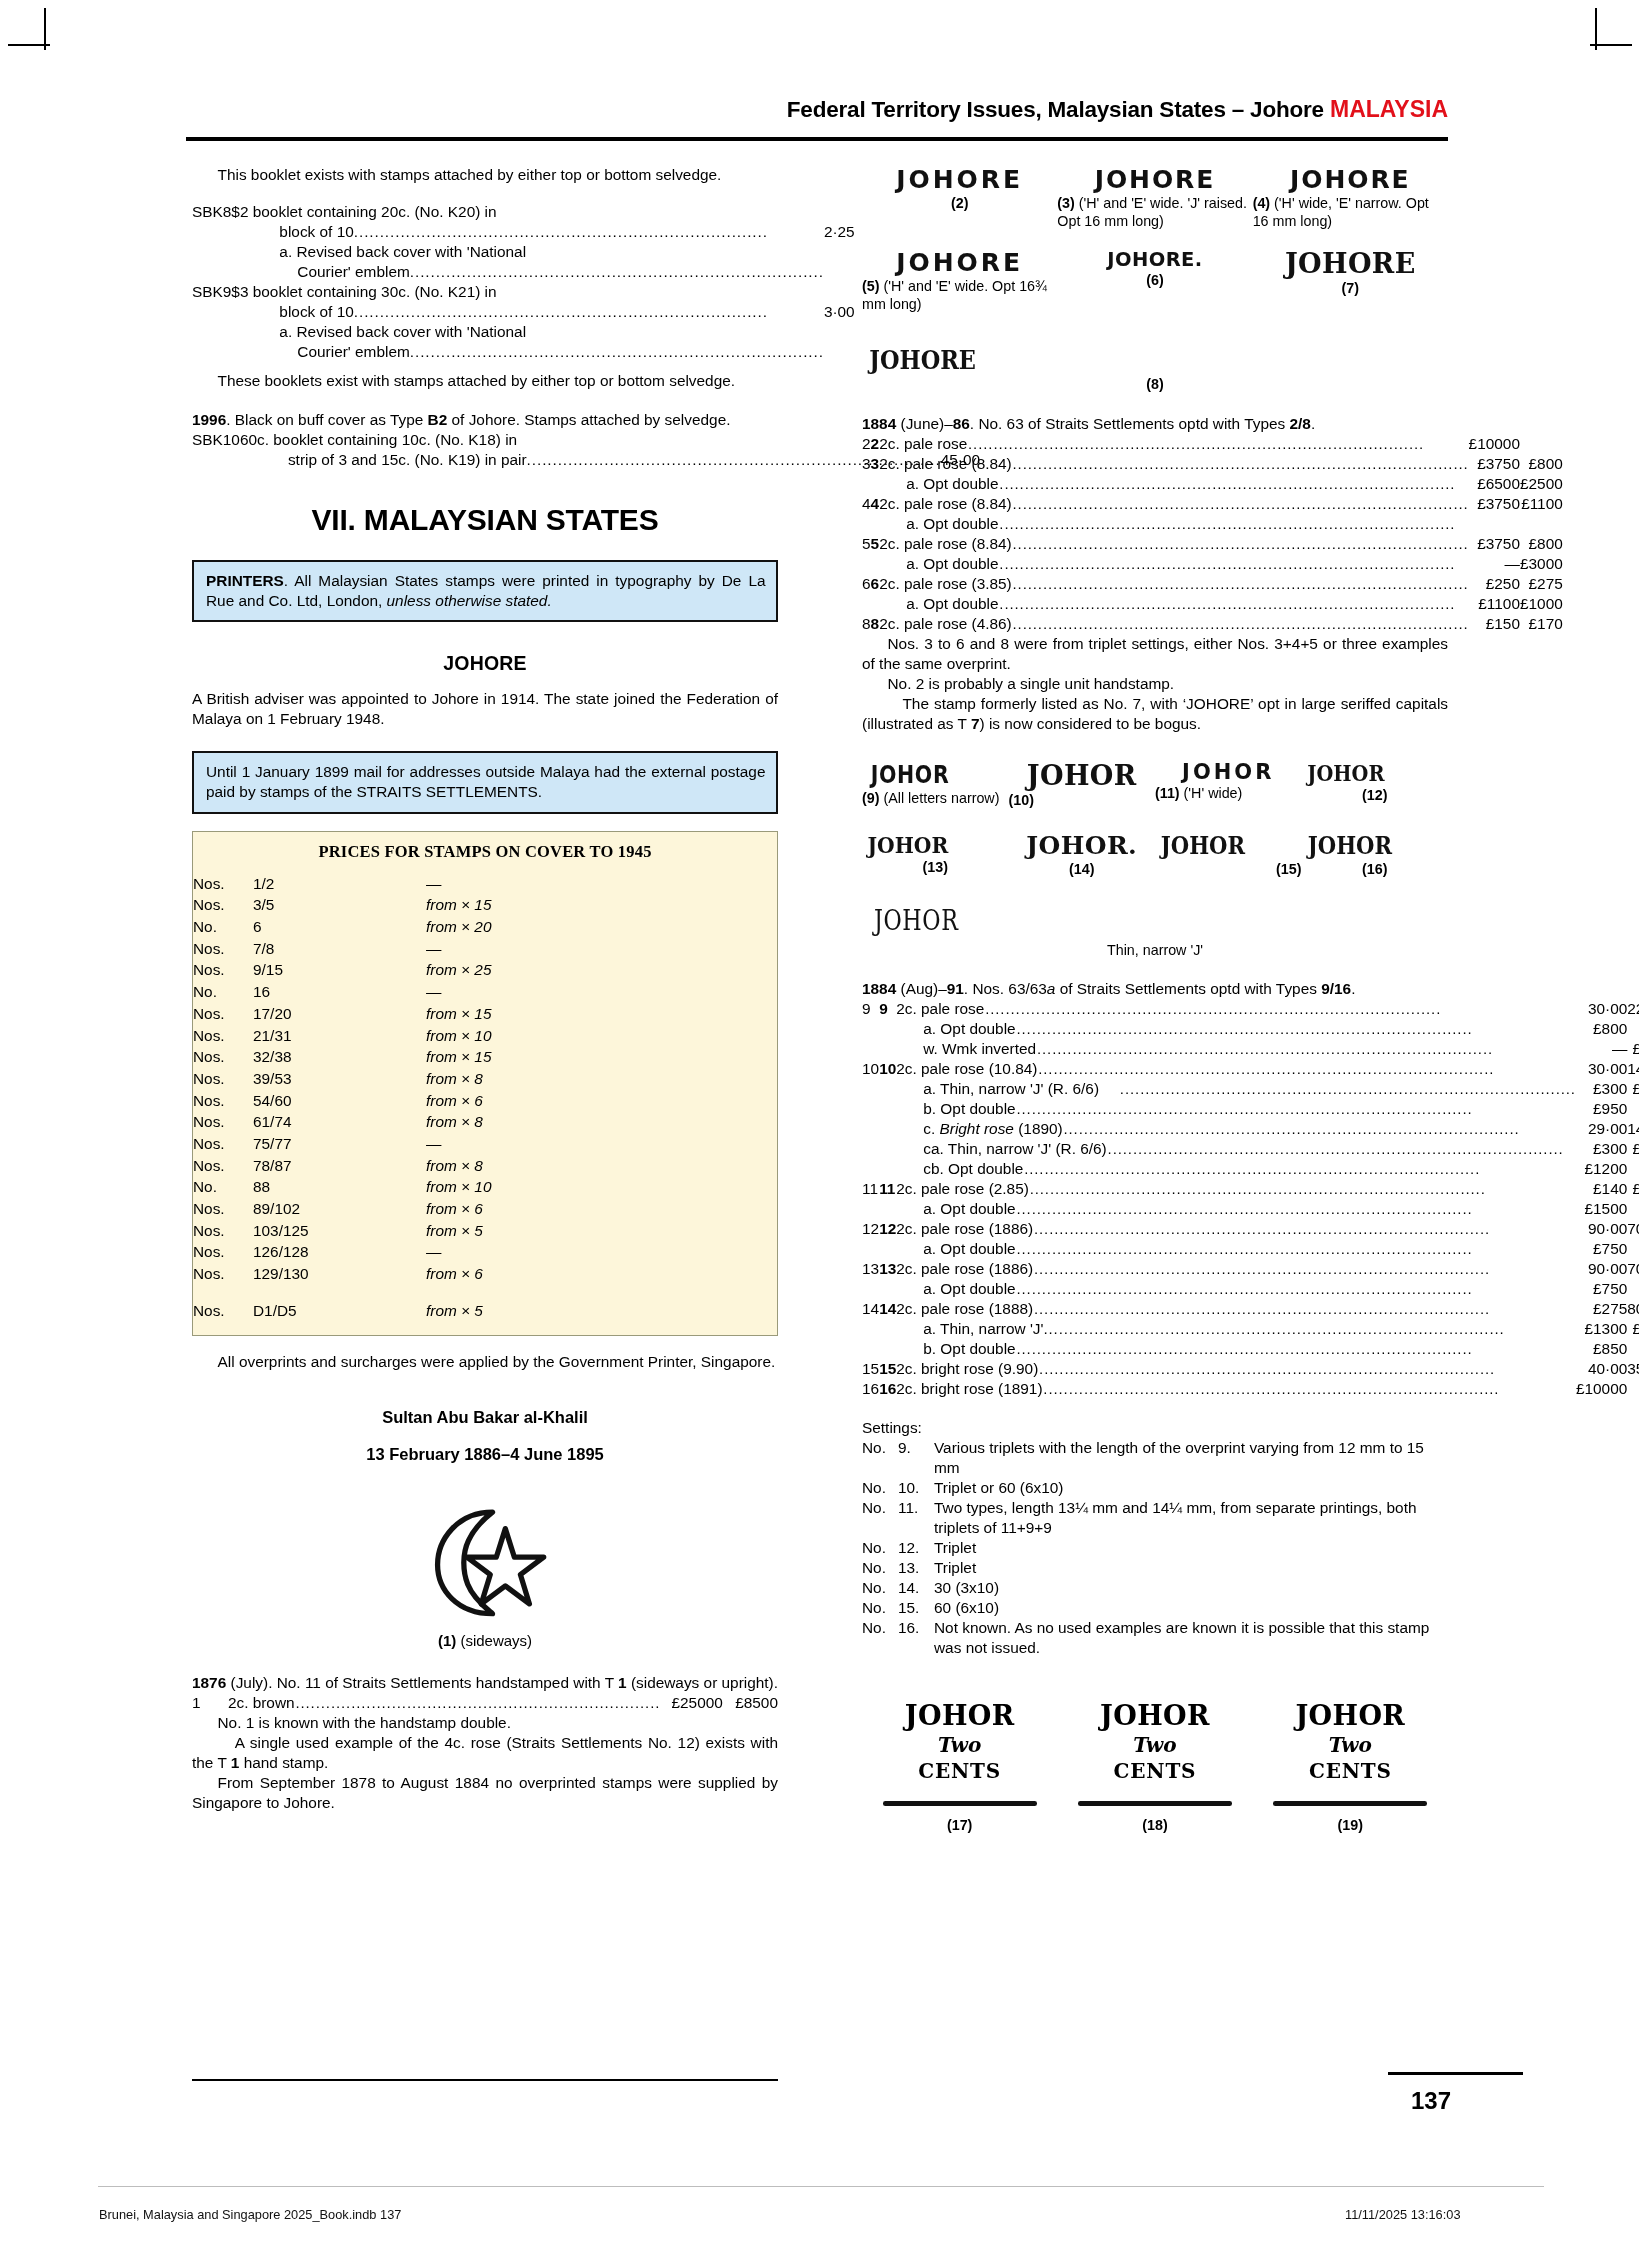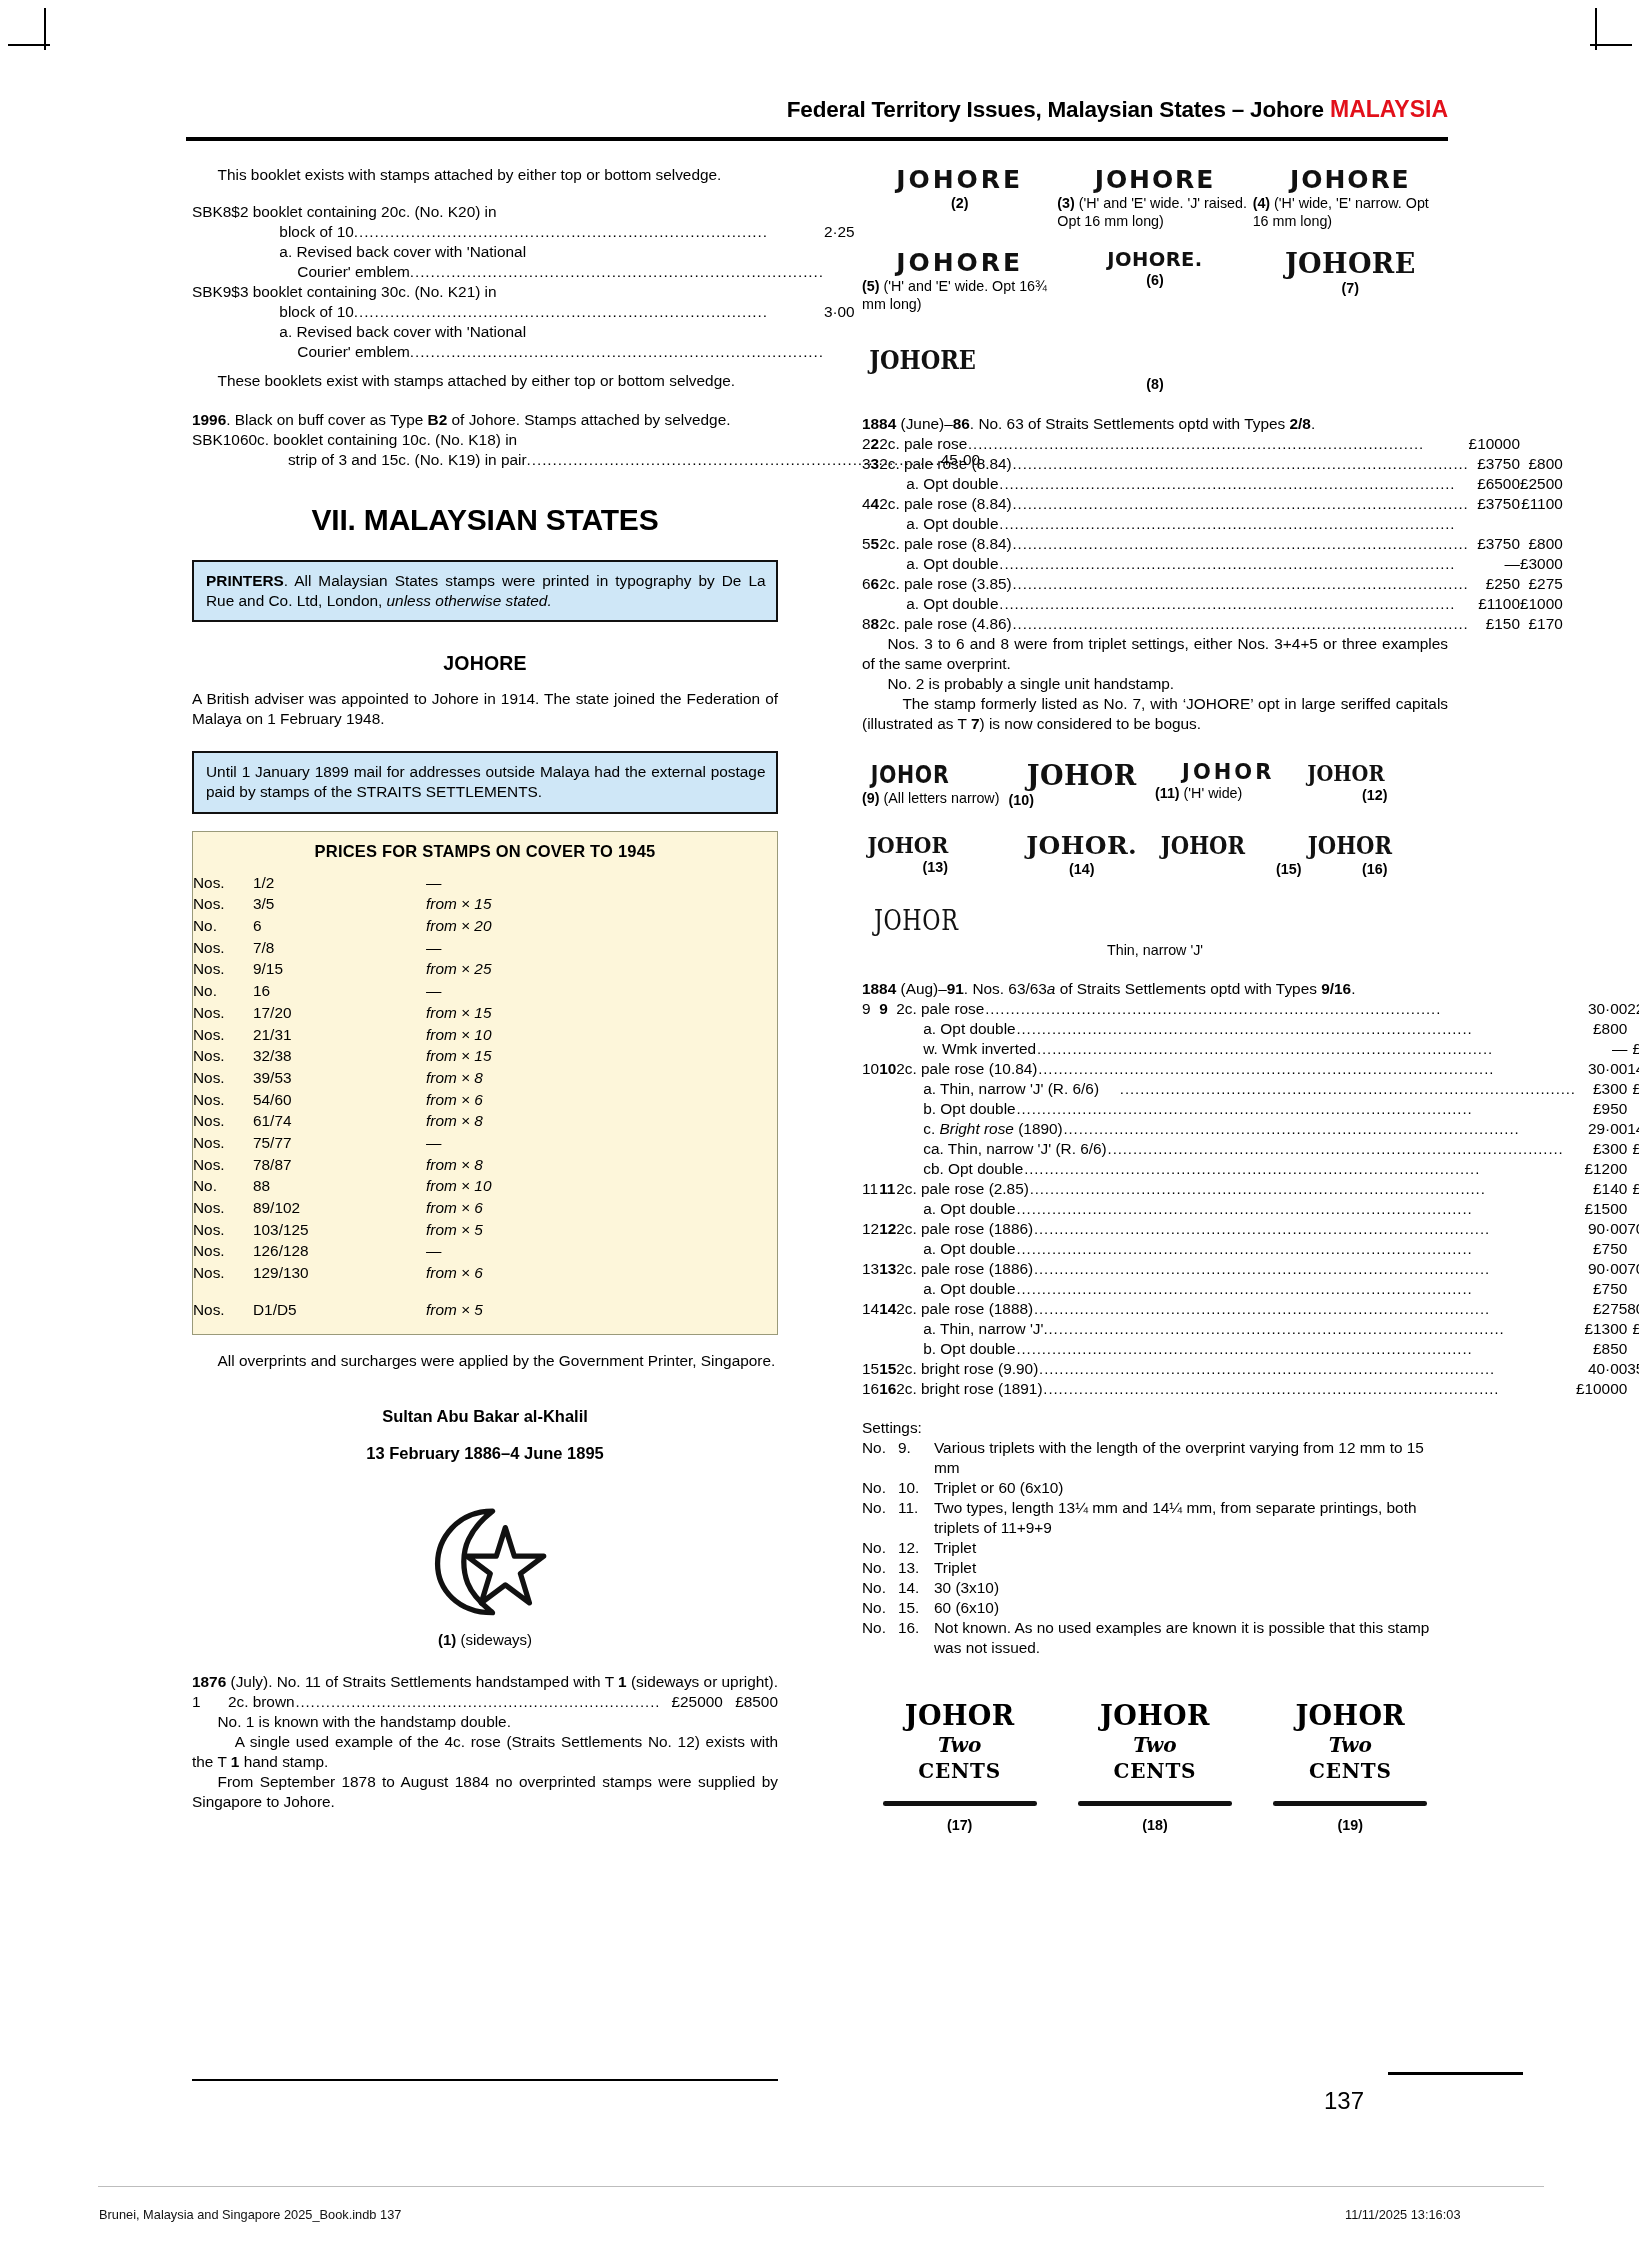--- a/index.html
+++ b/index.html
@@ -74,21 +74,21 @@
   }
 
   
   .creambox {
     background: #fdf6da; border: 1.5px solid #9a9a7a;
     padding: 10.5px 0 13.5px 0;
     margin: 16.5px 0 6px 0;
   }
   .creambox h4 {
     text-align: center; font-size: 16.5px; font-weight: bold;
-    letter-spacing: 0.2px; margin-bottom: 10.5px;
+    letter-spacing: 0.2px; margin-bottom: 10.5px; font-family: Liberation Serif, serif;
   }
   table.cover-prices { width: 100%; border-collapse: collapse; font-size: 15.4px; }
   table.cover-prices td { padding: 1.1px 0; line-height: 19.5px; }
   td.cp-label { width: 60px; padding-left: 56px; }
   td.cp-range { width: 173px; }
   td.cp-val   { font-style: italic; }
   tr.cp-gap td { height: 15px; }
 
   
   table.cat { width: 100%; border-collapse: collapse; font-size: 15.4px; }
@@ -142,21 +142,21 @@
   .surch .cap { font-size: 14.3px; font-weight: bold; }
 
   
   .crescent-wrap { text-align: center; margin-top: 42px; }
   .crescent-cap { text-align: center; font-size: 15px; margin-top: 9px; }
   .crescent-cap b { font-weight: bold; }
 
   
   .botrule-l { position: absolute; left: 192px; top: 2079px; width: 586px; height: 2.3px; background: #000; }
   .botrule-r { position: absolute; left: 1388px; top: 2072px; width: 135px; height: 3px; background: #000; }
-  .pageno { position: absolute; left: 1324px; top: 2087px; font-size: 24px; font-weight: normal; }
+  .pageno { position: absolute; left: 1411px; top: 2087px; font-size: 24px; font-weight: bold; }
 
   
   .footrule { position: absolute; left: 98px; top: 2186px; width: 1446px; height: 0.8px; background: #bdbdbd; }
   .foot-l { position: absolute; left: 99px; top: 2207px; font-size: 12.8px; color: #111; }
   .foot-r { position: absolute; left: 1345px; top: 2207px; font-size: 12.8px; color: #111; }
 </style>
 </head>
 <body>
 
 <div class="page">

